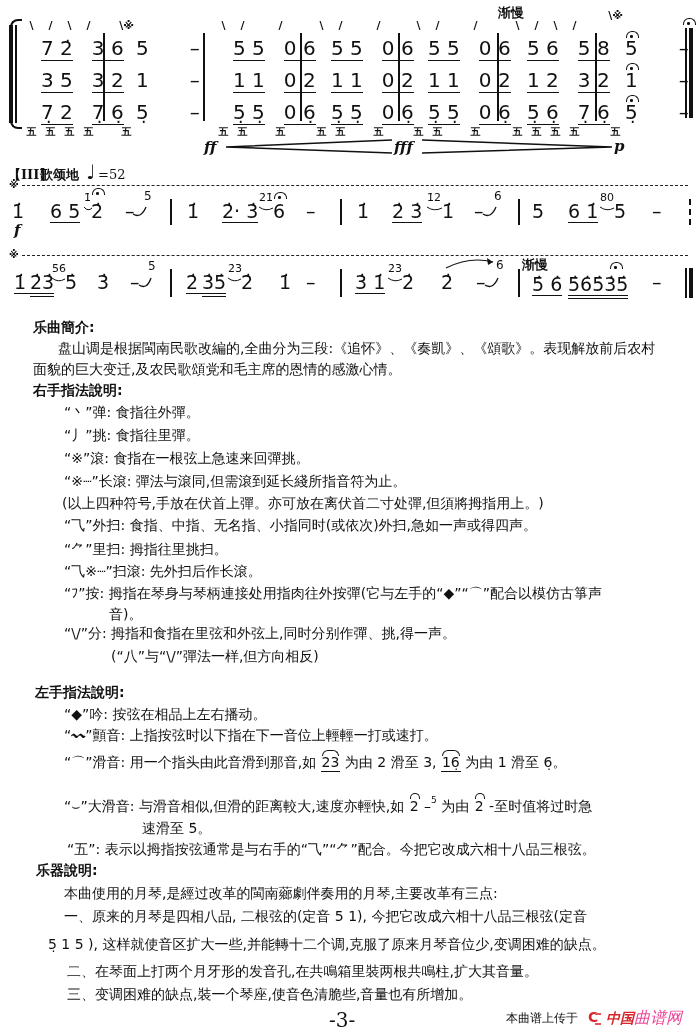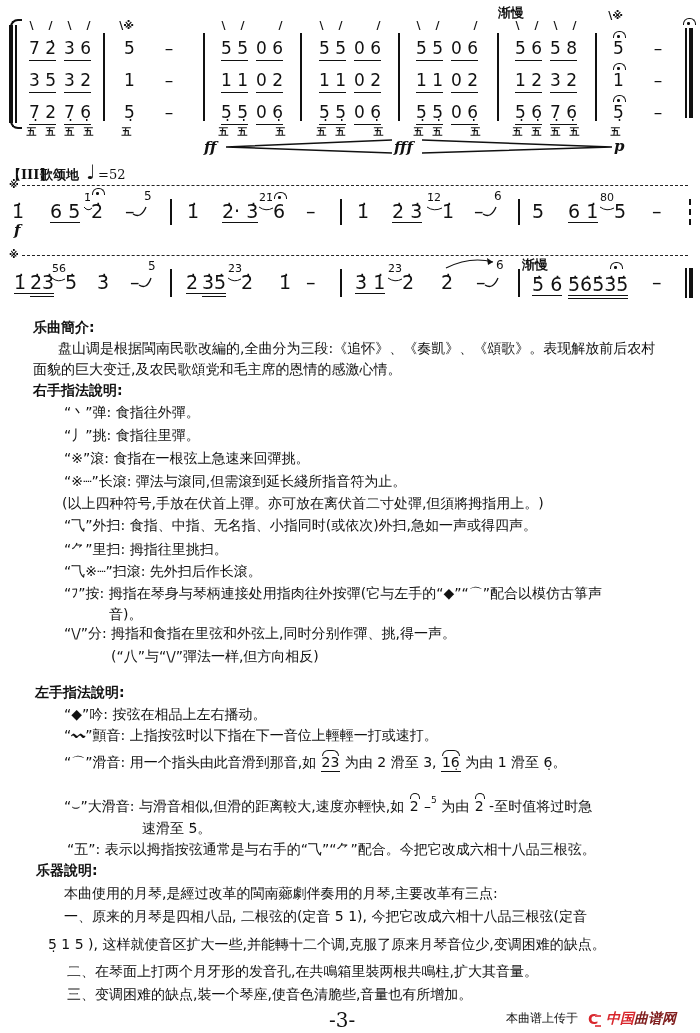--- a/index.html
+++ b/index.html
@@ -7,21 +7,21 @@
 body{position:relative;overflow:hidden;color:#111;font-family:"DejaVu Sans",sans-serif}
 
 .bracket-thick{position:absolute;left:9px;top:25px;width:4px;height:98px;background:#111}
 .bracket-thin{position:absolute;left:15px;top:25px;width:1.5px;height:98px;background:#111}
 .bracket-curl-top{position:absolute;left:10px;top:19px;width:12px;height:8px;border-top:2px solid #111;border-left:2px solid #111;border-radius:10px 0 0 0}
 .bracket-curl-bot{position:absolute;left:10px;top:121px;width:12px;height:8px;border-bottom:2px solid #111;border-left:2px solid #111;border-radius:0 0 0 10px}
 .bar{position:absolute;width:1.6px;background:#111}
 .bar.thick{width:4px}
 .bar.dashed{background:none;border-left:2px dashed #111;width:2px}
 .m{position:absolute;top:0;height:150px}
-.m .row{position:absolute;left:4px;display:flex;gap:8px;white-space:pre;font-size:17px;line-height:24px;font-family:"DejaVu Sans",sans-serif}
+.m .row{position:absolute;left:16px;display:flex;gap:19px;white-space:pre;font-size:20px;line-height:24px;font-family:"DejaVu Sans",sans-serif}
 .r1{top:36px}.r2{top:68px}.r3{top:100px}
 .g{border-bottom:1.5px solid #111}
 .marks{position:absolute;top:20px;left:-3px;display:flex}
 .mk{width:19px;text-align:center;font-size:11px;font-weight:bold;line-height:12px;white-space:nowrap;font-family:"DejaVu Sans",sans-serif}
 .wurow{position:absolute;top:126px;left:-3px;display:flex}
 .wu{width:19px;text-align:center;font-size:10px;line-height:12px;font-weight:bold}
 .dash{margin-left:22px}
 .ferm{position:relative}
 .ferm::before{content:"";position:absolute;left:50%;top:-5px;width:11px;height:6px;margin-left:-5.5px;border:1.5px solid #111;border-bottom:none;border-radius:6px 6px 0 0}
 .ferm::after{content:"";position:absolute;left:50%;top:-1px;width:2.5px;height:2.5px;margin-left:-1.25px;background:#111;border-radius:50%}
@@ -41,25 +41,25 @@
 .sup{position:absolute;font-size:12px;line-height:13px;white-space:pre;font-family:"DejaVu Sans",sans-serif}
 
 .tl{position:absolute;font-size:14px;line-height:18px;white-space:nowrap;color:#111;font-family:"DejaVu Sans",sans-serif}
 .hd{font-weight:bold}
 .ex{display:inline-block;position:relative;padding:0 1px;font-family:"DejaVu Sans",sans-serif}
 .ex.arc::before{content:"";position:absolute;left:1px;right:1px;top:-3px;height:5px;border:1.2px solid #111;border-bottom:none;border-radius:6px 6px 0 0}
 .ex.ul{border-bottom:1.2px solid #111}
 .ex.up::before{content:"";position:absolute;left:50%;top:-4px;width:8px;height:5px;margin-left:-4px;border:1.2px solid #111;border-bottom:none;border-radius:5px 5px 0 0}
 .exsup{font-size:9px;vertical-align:8px}
 .pgnum{position:absolute;left:329px;top:1008px;font-family:"DejaVu Serif",serif;font-size:20px;line-height:24px}
-.wm{position:absolute;left:506px;top:1010px;display:flex;align-items:flex-end;gap:4px;font-size:12px;line-height:16px;white-space:nowrap}
+.wm{position:absolute;left:506px;top:1010px;display:flex;align-items:flex-start;gap:4px;font-size:12px;line-height:16px;white-space:nowrap}
 .logo-icon{display:inline-block;width:14px;height:14px;position:relative;color:#d8262c;font-weight:bold;font-size:14px;line-height:14px;margin-left:6px}
 .logo-icon::after{content:"";position:absolute;left:7px;top:3px;width:6px;height:8px;border-top:2px solid #e5535a;border-bottom:2px solid #e5535a}
 .site-a{color:#d8262c;font-weight:bold;font-style:italic;font-size:14px}
-.site-b{color:#7f1d1d;font-weight:bold;font-style:italic;font-size:14px;margin-left:-4px}
+.site-b{color:#ec4899;font-weight:normal;font-style:italic;font-size:16px;margin-left:-4px}
 svg.ov{position:absolute;left:0;top:0;pointer-events:none}
 </style>
 </head>
 <body>
 
 <div>
   <div class="bracket-thick"></div>
   <div class="bracket-thin"></div>
   <div class="bracket-curl-top"></div>
   <div class="bracket-curl-bot"></div>

